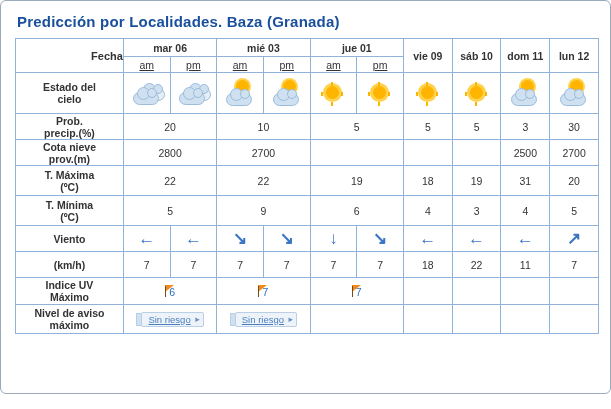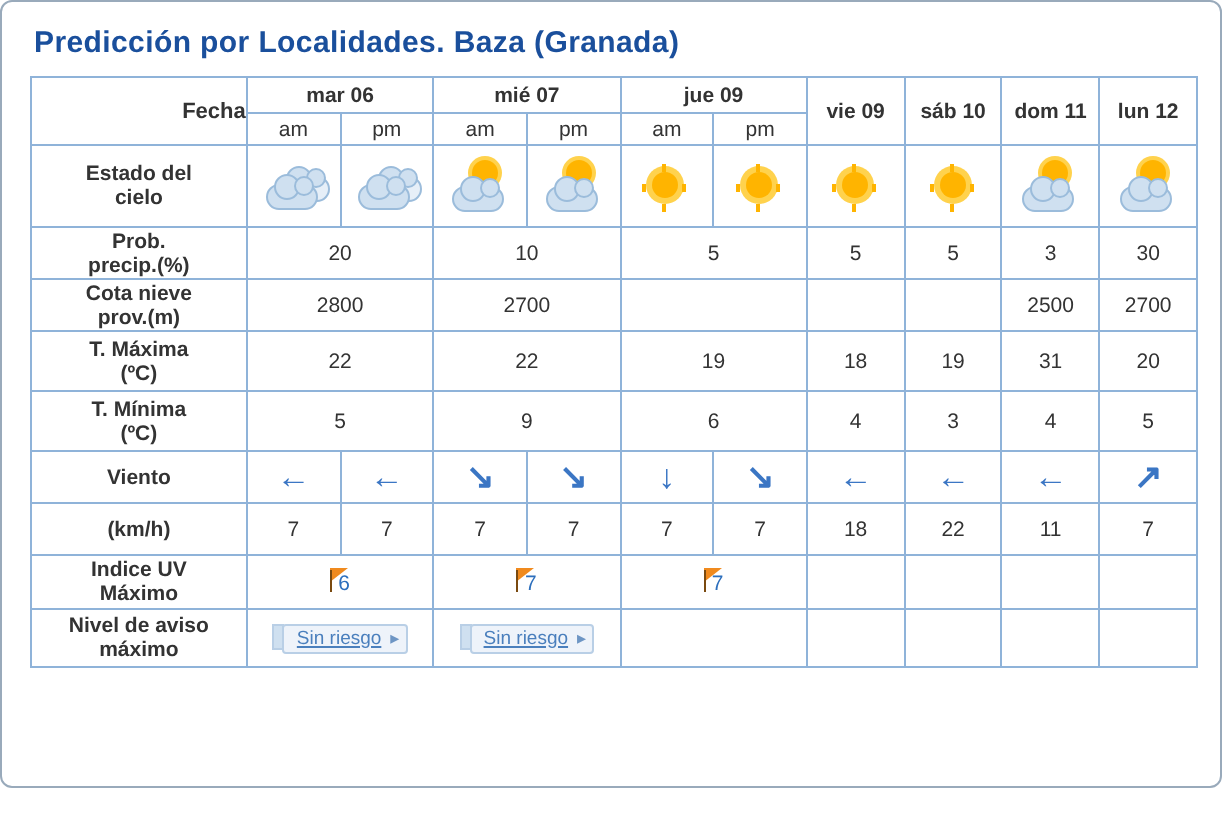--- a/index.html
+++ b/index.html
@@ -54,20 +54,21 @@
   .hdr.left{
     text-align:right;
     padding-left:8px;
     font-size:11px;
   }
   .daysub{
     background:#eef3fa;
     color:#3b76c4;
     height:15px;
     font-size:10px;
+    text-decoration:underline;
   }
   .rowlabel{
     text-align:left;
     padding-left:8px;
     color:#2f5fa8;
     line-height:12px;
     font-size:10.5px;
     background:#fff;
     font-weight:bold;
   }
@@ -165,22 +166,22 @@
         <col style="width:45px">
       <col style="width:47px">
         <col style="width:47px">
       <col style="width:47px">
         <col style="width:47px">
     </colgroup>
     <tbody id="tbody-root">
         <tr>
           <th class="hdr left" rowspan="2">Fecha</th>
           <th class="hdr" colspan="2">mar 06</th>
-          <th class="hdr" colspan="2">mié 07</th>
-          <th class="hdr" colspan="2">jue 09</th>
+          <th class="hdr" colspan="2">mié 03</th>
+          <th class="hdr" colspan="2">jue 01</th>
           <th class="hdr" colspan="1" rowspan="2">vie 09</th>
           <th class="hdr" colspan="1" rowspan="2">sáb 10</th>
           <th class="hdr" colspan="1" rowspan="2">dom 11</th>
           <th class="hdr" colspan="1" rowspan="2">lun 12</th>
         </tr>
         <tr>
           <td class="daysub">am</td>
           <td class="daysub">pm</td>
           <td class="daysub">am</td>
           <td class="daysub">pm</td>

